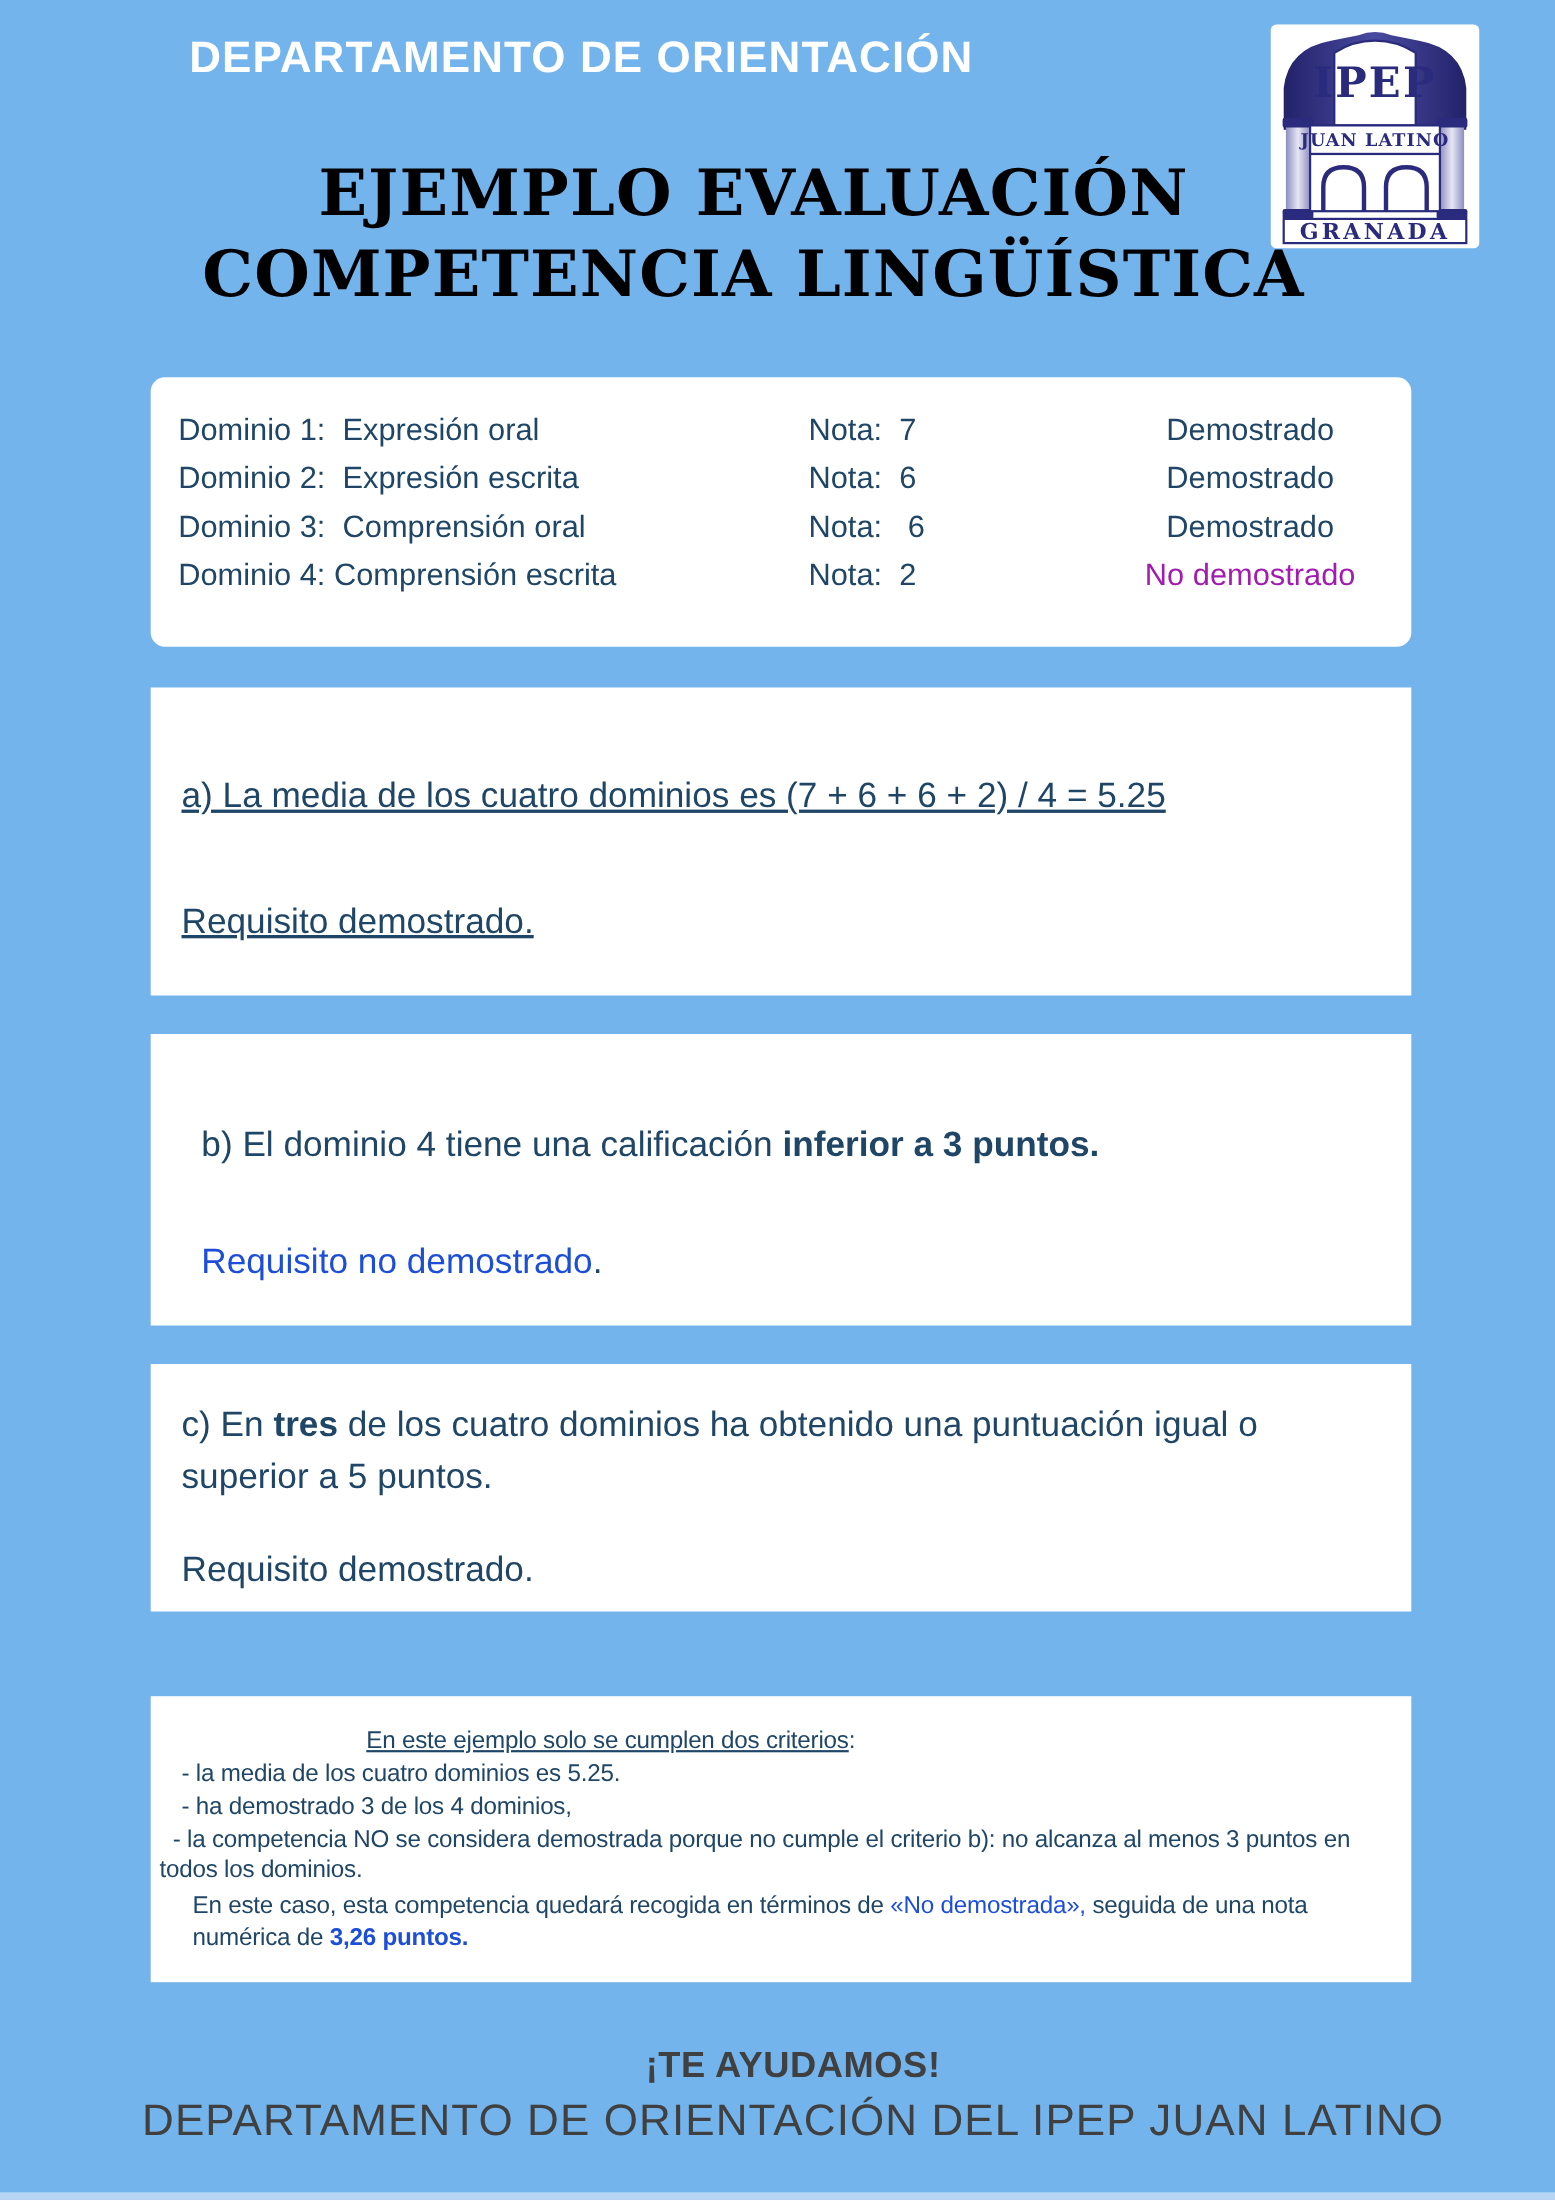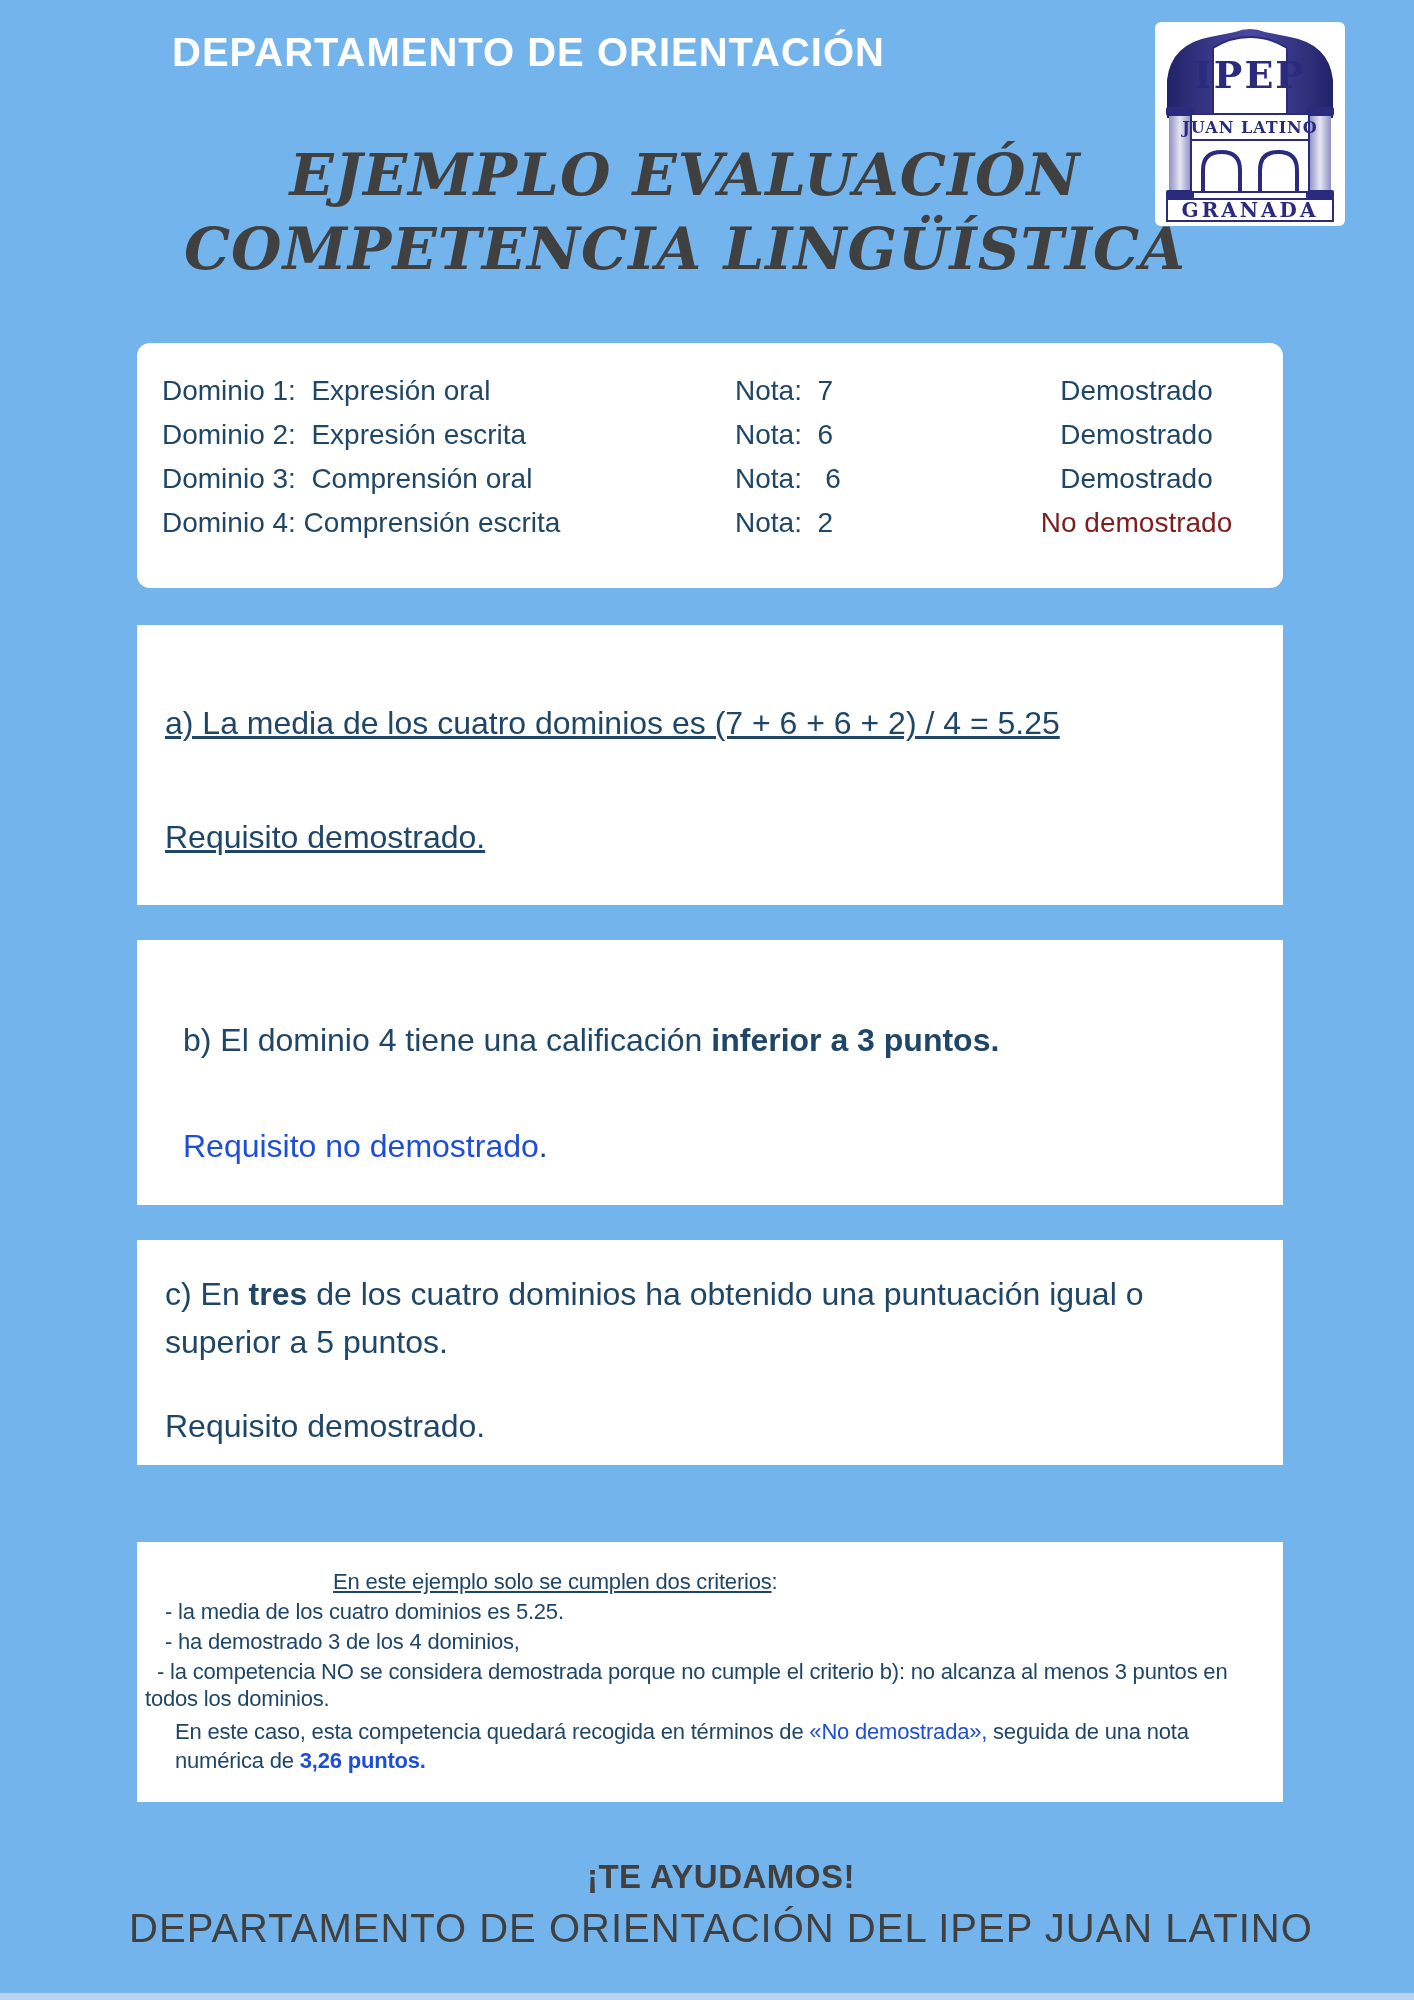--- a/index.html
+++ b/index.html
@@ -12,23 +12,23 @@
   }
   .page{position:absolute;inset:0;}
 
   
   .dept{
     position:absolute;left:172px;top:30px;width:900px;
     color:#FFFFFF;font-size:40px;font-weight:700;letter-spacing:1px;
   }
   .main-title{
     position:absolute;left:40px;top:138px;width:1290px;
-    text-align:center;color:#404040;
+    text-align:center;color:#000000;
     font-family:"DejaVu Serif",serif;font-weight:700;
-    font-size:58px;line-height:74px;letter-spacing:1px;font-style:italic;
+    font-size:58px;line-height:74px;letter-spacing:1px;
   }
   .logo{
     position:absolute;left:1155px;top:22px;width:190px;height:204px;
   }
   .logo svg{display:block;}
 
   
   .card{
     position:absolute;left:137px;width:1146px;
     background:#FFFFFF;color:#1F4666;box-sizing:border-box;
@@ -133,21 +133,21 @@
       <span class="c-estado" style="color: rgb(31, 70, 102);">Demostrado</span>
     </div>
     <div class="drow">
       <span class="c-label">Dominio 3:  Comprensión oral</span>
       <span class="c-nota">Nota:   6</span>
       <span class="c-estado" style="color: rgb(31, 70, 102);">Demostrado</span>
     </div>
     <div class="drow">
       <span class="c-label">Dominio 4: Comprensión escrita</span>
       <span class="c-nota">Nota:  2</span>
-      <span class="c-estado" style="color: #7f1d1d;">No demostrado</span>
+      <span class="c-estado" style="color: #a21caf;">No demostrado</span>
     </div>
   </section>
 
   <section class="card card-a">
     <p>a) La media de los cuatro dominios es (7 + 6 + 6 + 2) / 4 = 5.25</p>
     <p class="result">Requisito demostrado.</p>
   </section>
 
   <section class="card card-b">
     <p><span>b) El dominio 4 tiene una calificación </span><b>inferior a 3 puntos.</b></p>

